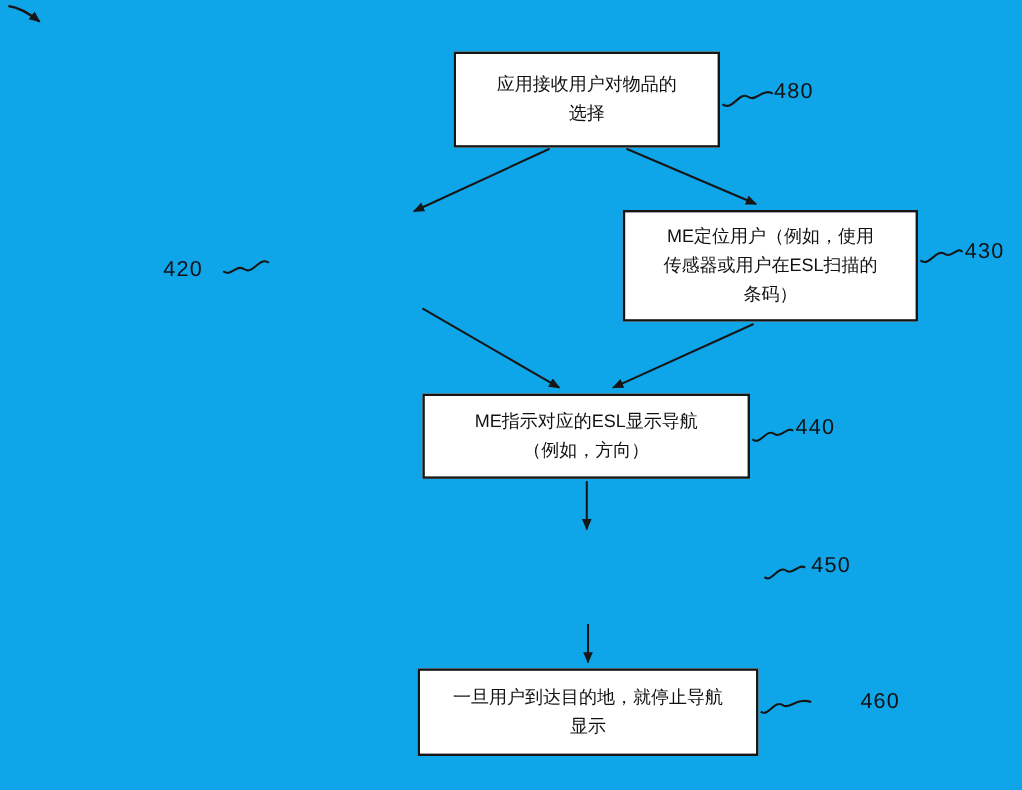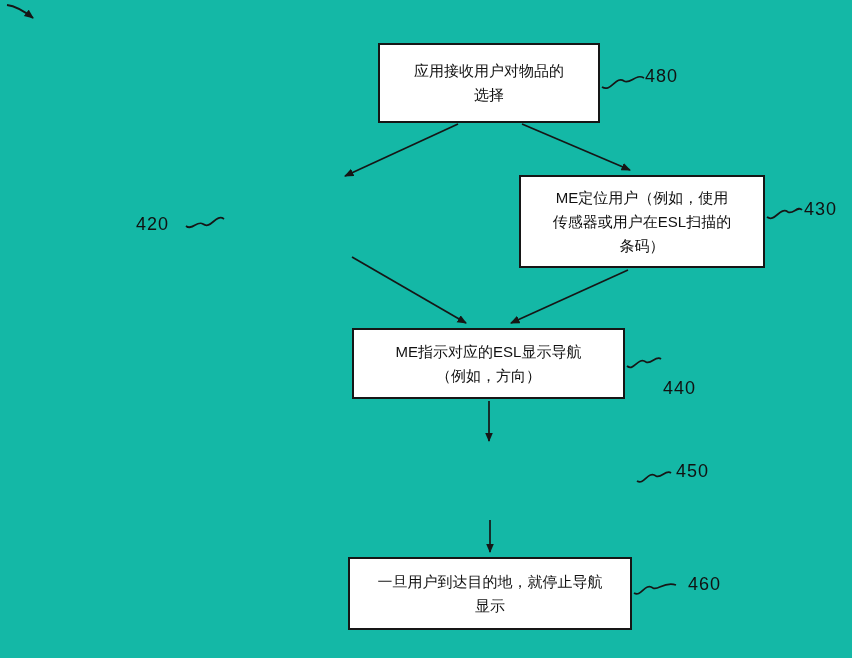--- a/index.html
+++ b/index.html
@@ -3,21 +3,21 @@
 <meta charset="utf-8">
 <style>
   * { margin: 0; padding: 0; box-sizing: border-box; }
   html, body { background: #ffffff; }
   body { font-family: "Liberation Sans", sans-serif; }
 
   .canvas {
     position: relative;
     width: 852px;
     height: 658px;
-    background: #14b8a6;
+    background: #0ea5e9;
     overflow: hidden;
   }
 
   svg.wires {
     position: absolute;
     left: 0; top: 0;
     width: 852px; height: 658px;
     pointer-events: none;
   }
 
@@ -99,17 +99,17 @@
 
 
   <div class="node" style="left:348px; top:557px; width:284px; height:73px;justify-content:center;">
     <span>一旦用户到达目的地，就停止导航
 显示</span>
   </div>
 
   <div class="ref-label" style="left:645px; top:66px;">480</div>
   <div class="ref-label" style="left:136px; top:214px;">420</div>
   <div class="ref-label" style="left:804px; top:199px;">430</div>
-  <div class="ref-label" style="left:663px; top:346px;margin-top:32px;">440</div>
+  <div class="ref-label" style="left:663px; top:346px;">440</div>
   <div class="ref-label" style="left:676px; top:461px;">450</div>
-  <div class="ref-label" style="left:688px; top:574px;">460</div>
+  <div class="ref-label" style="left:717px; top:574px;">460</div>
 
 </div>
 
 </body></html>

